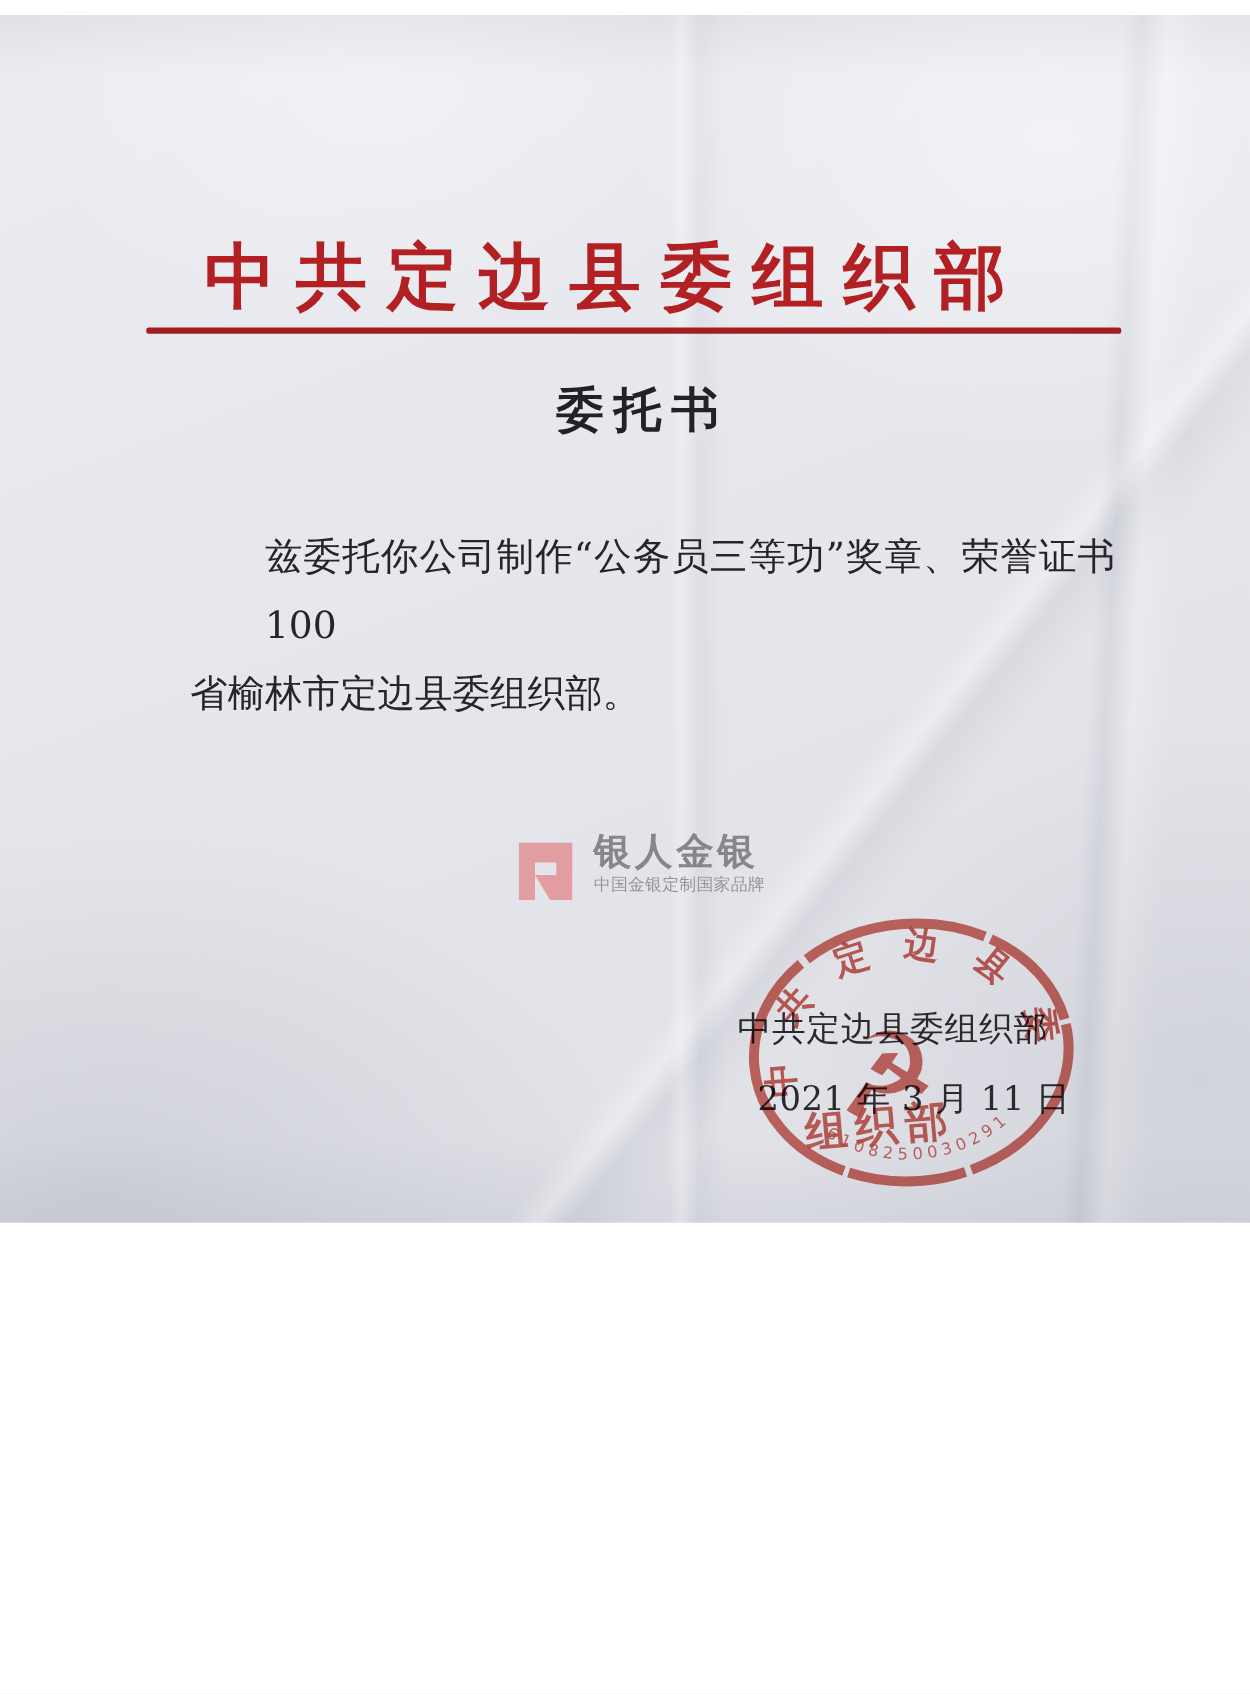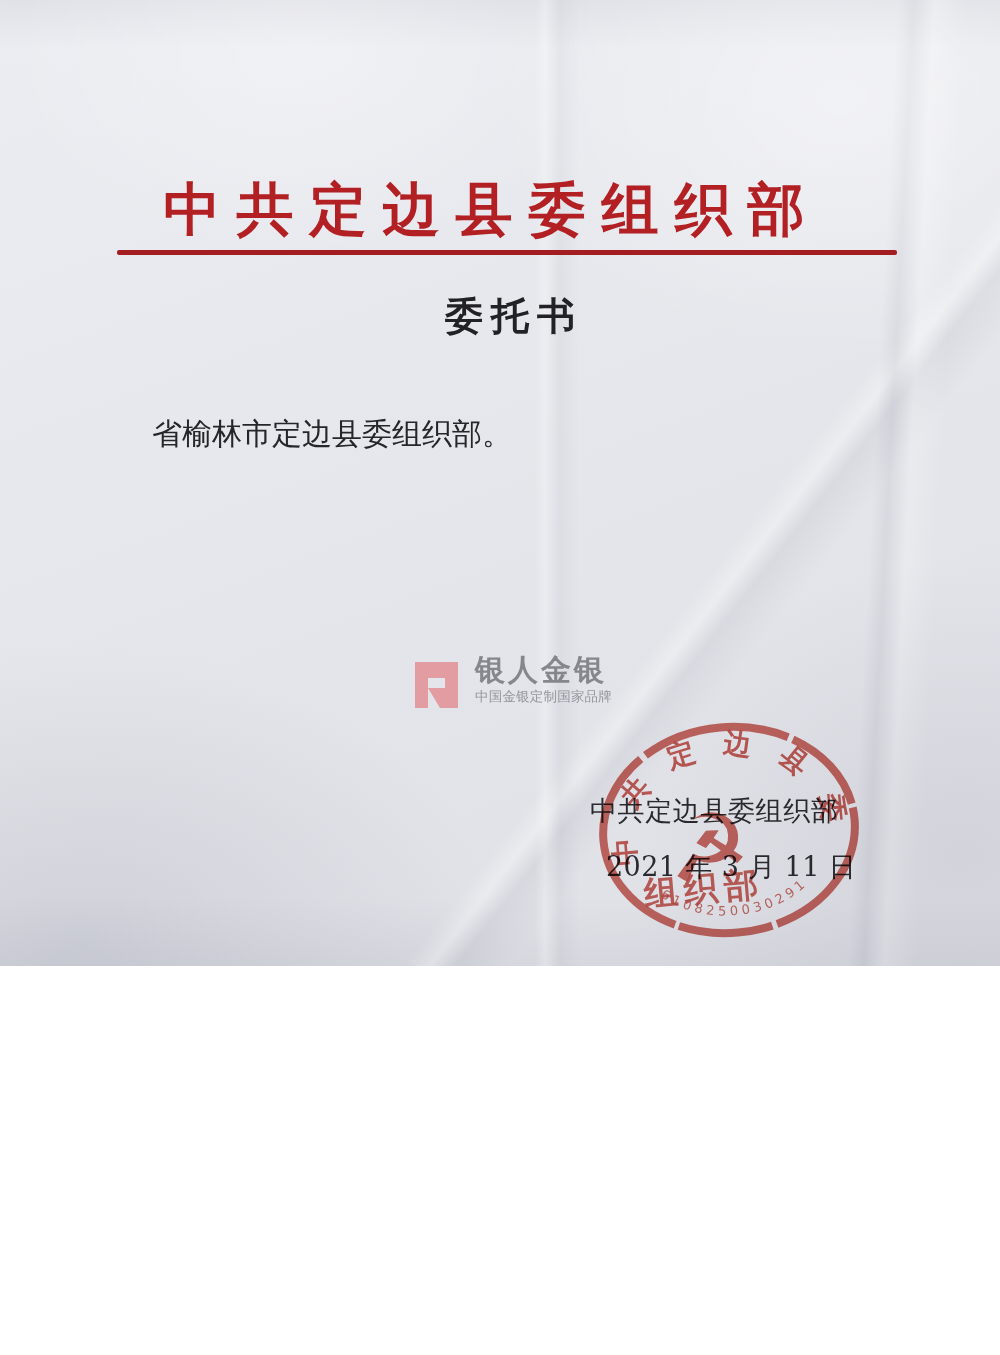--- a/index.html
+++ b/index.html
@@ -15,20 +15,21 @@
       radial-gradient(50% 38% at 84% 10%, rgba(255,255,255,.42), rgba(255,255,255,0) 70%),
       radial-gradient(42% 30% at 30% 6%, rgba(255,255,255,.30), rgba(255,255,255,0) 70%),
       radial-gradient(60% 45% at 8% 98%, rgba(104,110,128,.16), rgba(104,110,128,0) 70%),
       radial-gradient(45% 40% at 96% 88%, rgba(104,110,128,.12), rgba(104,110,128,0) 75%),
       linear-gradient(93deg, rgba(0,0,0,0) 85.5%, rgba(110,116,134,.10) 87%, rgba(255,255,255,.22) 89%, rgba(0,0,0,0) 92%),
       linear-gradient(90deg, rgba(0,0,0,0) 53.5%, rgba(255,255,255,.25) 54.5%, rgba(115,120,138,.07) 56%, rgba(0,0,0,0) 58%),
       linear-gradient(128deg, rgba(0,0,0,0) 66%, rgba(255,255,255,.30) 67.5%, rgba(120,126,142,.10) 69%, rgba(0,0,0,0) 72%),
       linear-gradient(180deg, rgba(120,126,142,.10), rgba(0,0,0,0) 5%),
       linear-gradient(0deg, rgba(120,126,142,.10), rgba(0,0,0,0) 7%),
       linear-gradient(160deg, #ecedf2 0%, #e6e7ec 45%, #dfe0e6 100%);
+    margin-top: 12px;
   }
   .org-title{
     position:absolute;top:172px;left:0;right:0;margin:0;
     text-align:center;transform:translateX(-8px);
     font-size:57px;font-weight:700;letter-spacing:16px;
     color:#b22024;white-space:nowrap;
   }
   .red-rule{
     position:absolute;top:250px;left:117px;width:780px;height:5px;
     background:#a31d21;border-radius:2px;
@@ -87,20 +88,21 @@
 
 <div class="paper">
 
   <h1 class="org-title">中共定边县委组织部</h1>
 
   <div class="red-rule"></div>
 
   <h2 class="doc-title">委托书</h2>
 
   <div class="letter-body">
+    <div class="line indent jl">兹委托你公司制作“公务员三等功”奖章、荣誉证书 100</div>
     <div class="line">省榆林市定边县委组织部。</div>
   </div>
 
   <div class="watermark">
     <svg class="wm-logo" width="43" height="46" viewBox="0 0 43 46">
       <path d="M0 0 H43 V46 H0 Z M13 16 H30 V26 H13 Z M13 26 L25 46 L13 46 Z" fill="#e2858b" fill-rule="evenodd"></path>
     </svg>
     <div>
       <div class="wm-brand">银人金银</div>
       <div class="wm-tagline">中国金银定制国家品牌</div>

